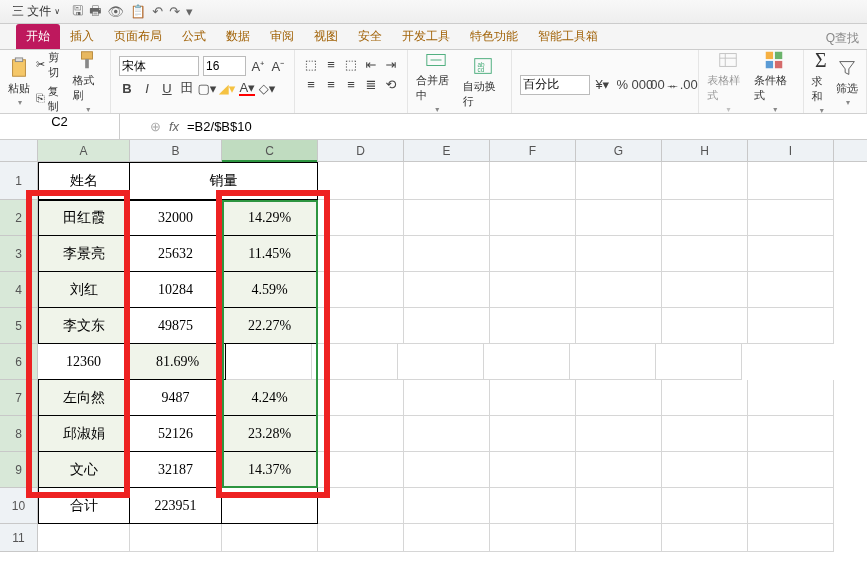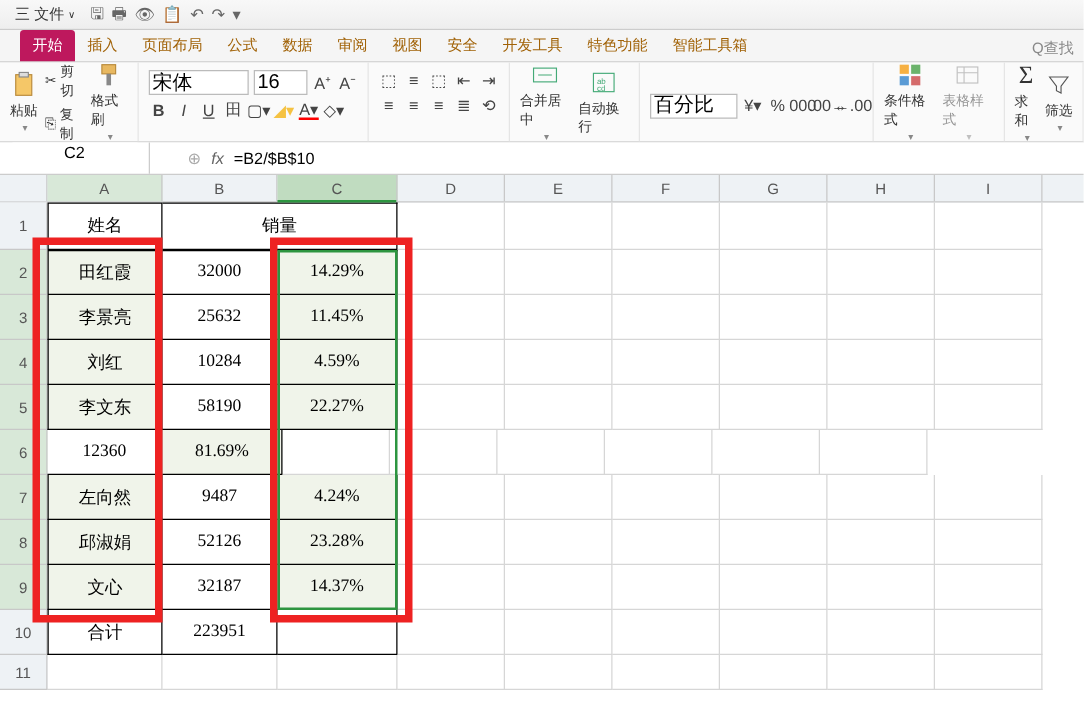--- a/index.html
+++ b/index.html
@@ -14,21 +14,21 @@
 .tabs .tab { padding: 4px 10px; font-size: 12px; color: #a16207; }
 .tabs .tab.active { background: #be185d; color: #fff; border-radius: 3px 3px 0 0; margin-left: 12px; }
 .tabs .search-box { margin-left: auto; display: flex; align-items: center; padding: 2px 8px; color: #888; gap: 4px;}
 
 .ribbon { height: 64px; background: #fafafa; border-bottom: 1px solid #d0d0d0; display: flex; align-items: stretch; }
 .ribbon .group { display: flex; align-items: center; padding: 0 8px; border-right: 1px solid #e5e5e5; gap: 6px; }
 .ribbon .bigbtn { display: flex; flex-direction: column; align-items: center; font-size: 11px; color: #333; gap:2px;}
 .ribbon .bigbtn svg { width:22px; height:22px; }
 .ribbon .smallcol { display:flex; flex-direction:column; gap:4px; font-size:11px; color:#333;}
 .ribbon .smallcol div { display:flex; align-items:center; gap:3px;}
-.ribbon select,.ribbon input.fake { font-size:16px; height:20px; border:1px solid #bbb; background:#fff; padding:0 2px;}
+.ribbon select,.ribbon input.fake { font-size:12px; height:20px; border:1px solid #bbb; background:#fff; padding:0 2px;}
 .ribbon .icon-row { display:flex; gap:4px; align-items:center;}
 .ribbon .icon-row span, .ribbon .icon-row svg { width:16px; height:16px; font-size:13px; color:#444; display:flex; align-items:center; justify-content:center;}
 .ribbon .drop::after{content:"▾"; font-size:8px; margin-left:2px; color:#888;}
 
 .formula-bar { height: 26px; display: flex; align-items: center; border-bottom: 1px solid #ccc; background:#fff;}
 .formula-bar .namebox { width: 120px; border-right:1px solid #ccc; display:flex; align-items:flex-start; justify-content:center; height:100%;}
 .formula-bar .namebox input { width: 100px; text-align:center; border:none; font-size:13px;}
 .formula-bar .fx-area { display:flex; align-items:center; gap:8px; padding-left:30px;}
 .formula-bar .fx-area .sym{ color:#aaa; font-size:13px;}
 .formula-bar .fx-area .fx { font-style:italic; color:#666; font-size:13px;}
@@ -177,35 +177,35 @@
     <input class="fake" style="width: 70px;" value="百分比">
     <div class="icon-row">
       <span>¥▾</span>
       <span>%</span>
       <span>000</span>
       <span>.00→</span>
       <span>←.00</span>
     </div>
   </div>
   <div class="group">
+    <div class="bigbtn drop" style="opacity:.5">
+      <svg viewBox="0 0 24 24">
+          <rect x="3" y="5" width="18" height="14" fill="none" stroke="#888"></rect>
+          <path d="M3 10h18M9 5v14" stroke="#888"></path>
+        </svg>
+      <span>表格样式</span>
+    </div>
     <div class="bigbtn drop">
       <svg viewBox="0 0 24 24">
           <rect x="3" y="3" width="8" height="8" fill="#f6b042"></rect>
           <rect x="13" y="3" width="8" height="8" fill="#6bb36b"></rect>
           <rect x="3" y="13" width="8" height="8" fill="#5a9bd5"></rect>
           <rect x="13" y="13" width="8" height="8" fill="#d56b6b"></rect>
         </svg>
       <span>条件格式</span>
-    </div>
-    <div class="bigbtn drop" style="opacity:.5">
-      <svg viewBox="0 0 24 24">
-          <rect x="3" y="5" width="18" height="14" fill="none" stroke="#888"></rect>
-          <path d="M3 10h18M9 5v14" stroke="#888"></path>
-        </svg>
-      <span>表格样式</span>
     </div>
   </div>
   <div class="group">
     <div class="bigbtn drop">
       <span style="font-size:20px; font-family:serif">Σ</span>
       <span>求和</span>
     </div>
     <div class="bigbtn drop">
       <svg viewBox="0 0 24 24">
           <path d="M4 5h16l-6 8v6l-4-2v-4z" fill="none" stroke="#555"></path>
@@ -285,21 +285,21 @@
         <div class="cell wD"></div>
         <div class="cell wE"></div>
         <div class="cell wF"></div>
         <div class="cell wG"></div>
         <div class="cell wH"></div>
         <div class="cell wI"></div>
       </div>
       <div class="row hd">
         <div class="rh sel">5</div>
         <div class="cell wA center light-sel" style="border:1px solid #000;border-top:none;">李文东</div>
-        <div class="cell wB center" style="border:1px solid #000; border-left:none;border-top:none;">58190</div>
+        <div class="cell wB center" style="border:1px solid #000; border-left:none;border-top:none;">49875</div>
         <div class="cell wC center light-sel" style="border:1px solid #000; border-left:none;border-top:none;">22.27%</div>
         <div class="cell wD"></div>
         <div class="cell wE"></div>
         <div class="cell wF"></div>
         <div class="cell wG"></div>
         <div class="cell wH"></div>
         <div class="cell wI"></div>
       </div>
       <div class="row hd">
         <div class="rh sel">6</div>

